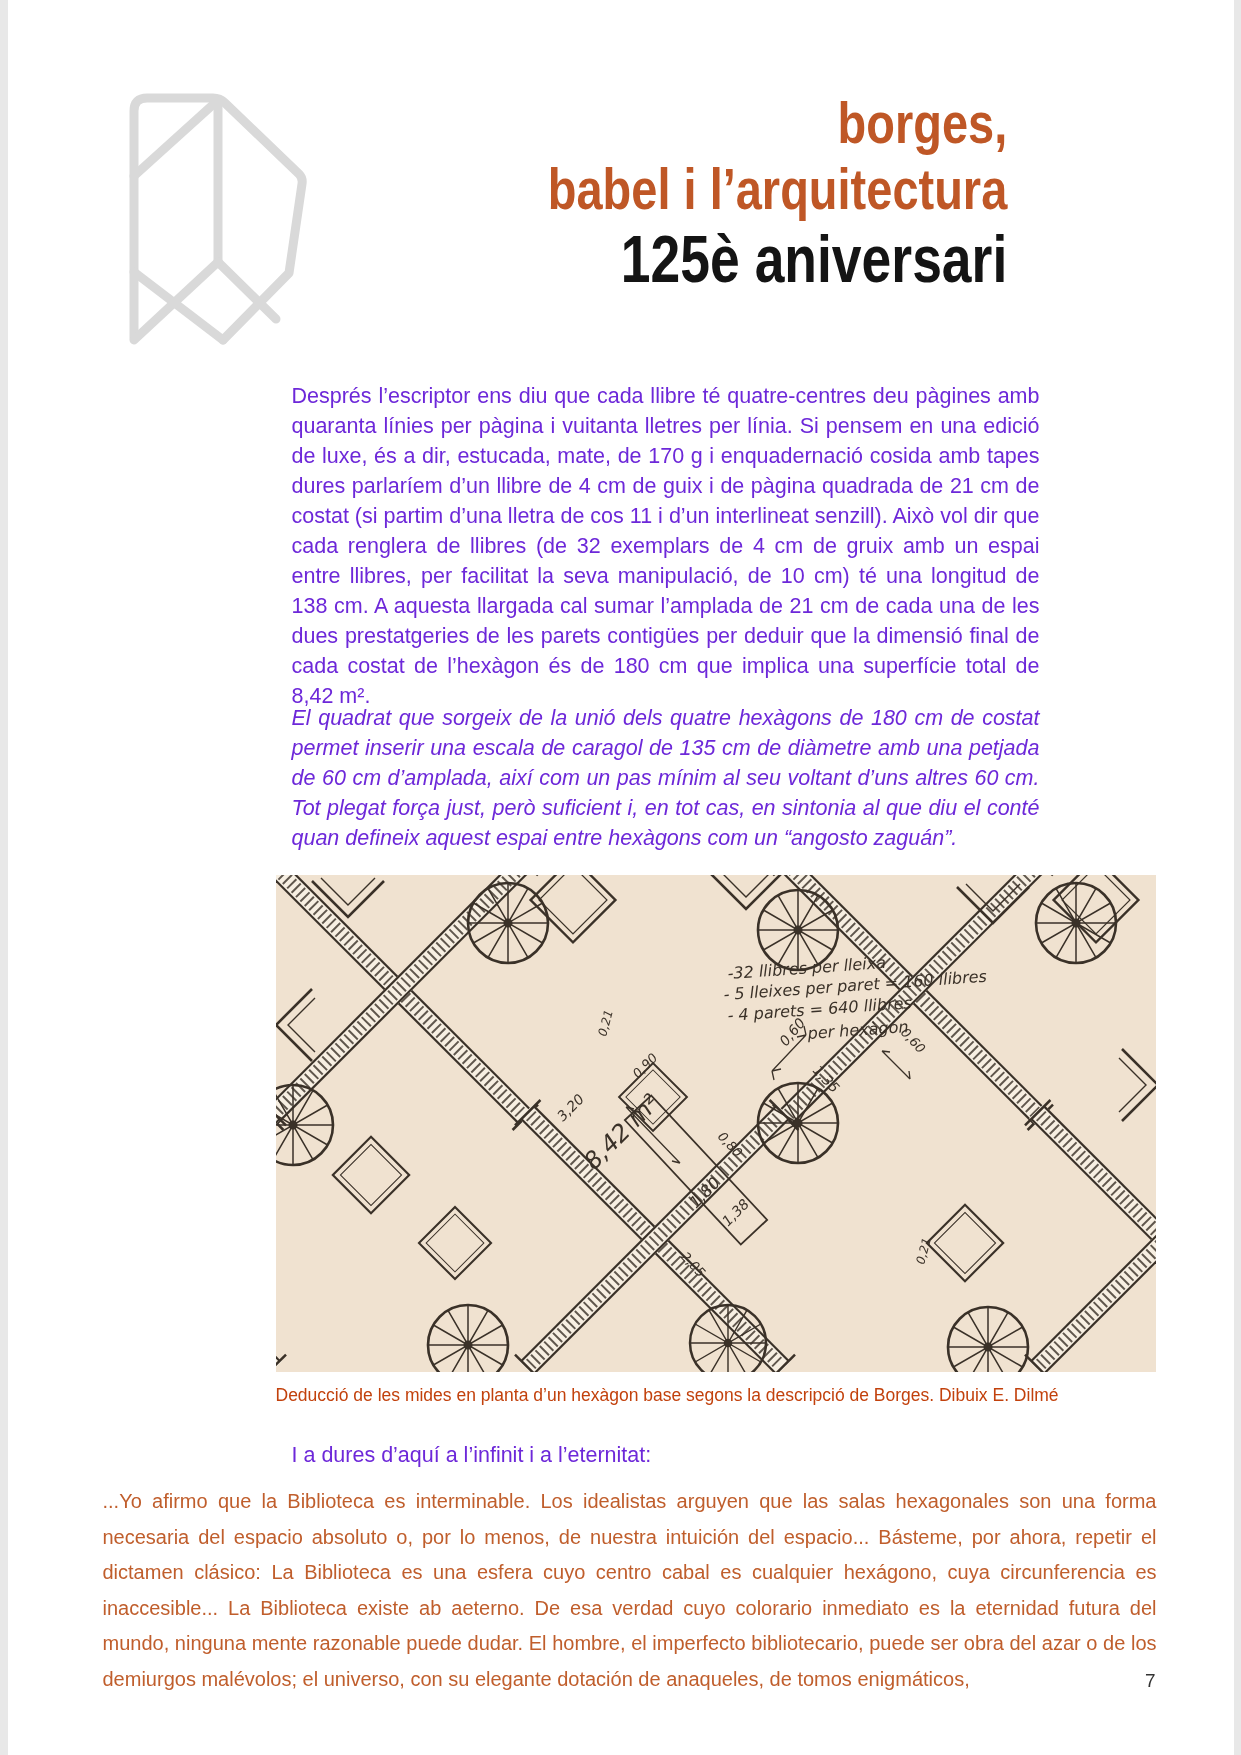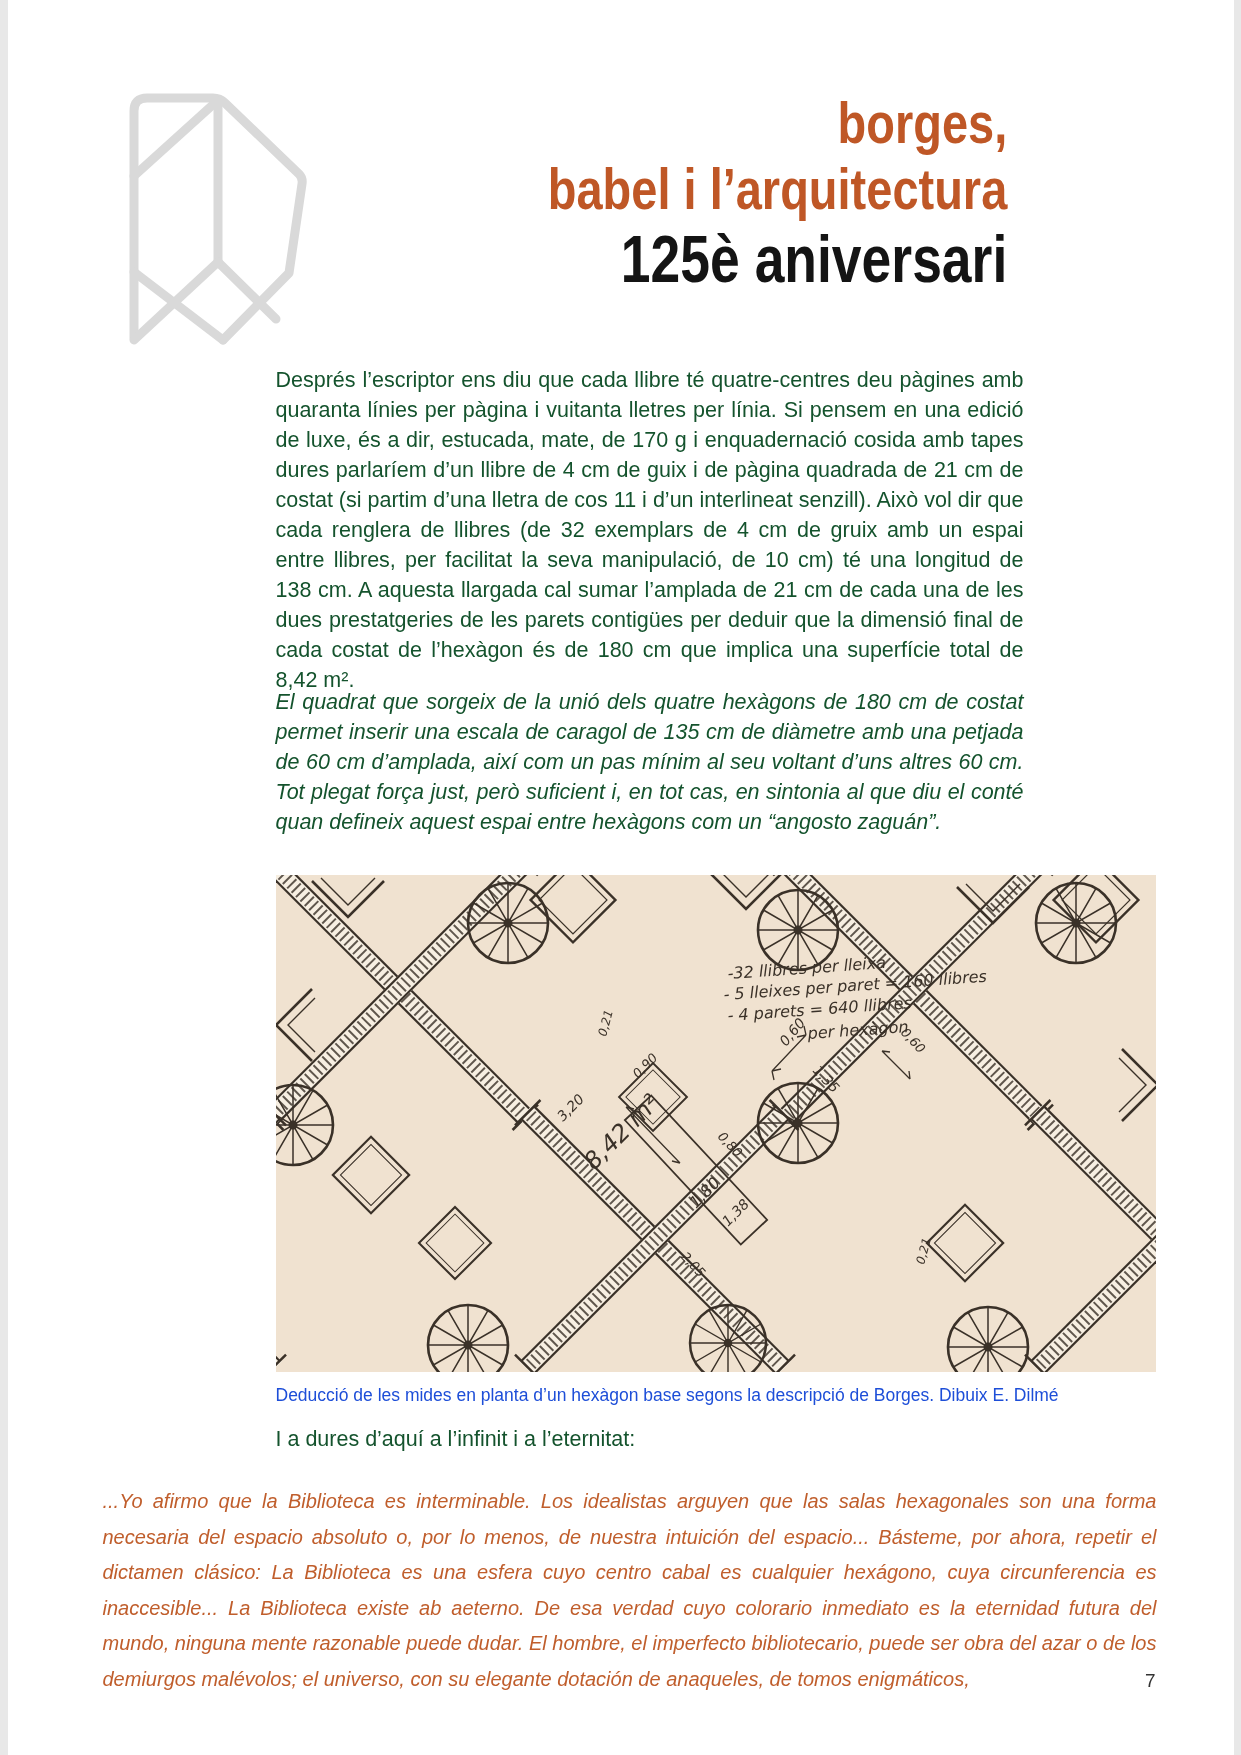--- a/index.html
+++ b/index.html
@@ -9,37 +9,37 @@
   
   .logo{position:absolute;left:108px;top:84px;width:196px;height:264px;}
 
   
   .titleblock{position:absolute;right:226px;top:90px;text-align:right;white-space:nowrap;
               transform:scaleX(.81);transform-origin:100% 0;}
   .t-orange{font-size:58px;font-weight:bold;color:#bf5726;line-height:66px;}
   .t-black{font-size:66px;font-weight:bold;color:#141414;line-height:74px;}
 
   
-  .body{position:absolute;left:268px;width:748px;margin:0;
-        font-size:21.5px;line-height:30px;color:#14532d;text-align:justify;}
+  .body{position:absolute;left:268px;width:748px;margin:16px;
+        font-size:21.5px;line-height:30px;color:#6d28d9;text-align:justify;}
   .p1{top:365px;}
   .p2{top:687px;font-style:italic;}
   .leadin{top:1424px;text-align:left;}
 
   
   figure.plan{position:absolute;left:268px;top:875px;width:880px;height:497px;margin:0;}
   svg.sketch{display:block;width:100%;height:100%;background:#f0e2d0;}
   .ink{stroke:#3a3128;fill:none;}
   .hand{font-family:"DejaVu Sans",sans-serif;font-style:italic;fill:#3a3128;}
 
   .caption{position:absolute;left:268px;top:1384px;width:880px;
-           font-size:17.5px;line-height:22px;color:#1d4ed8;}
+           font-size:17.5px;line-height:22px;color:#c2410c;}
 
   .quote{position:absolute;left:95px;top:1484px;width:1054px;margin:0;
-         font-style:italic;font-size:20px;line-height:35.5px;color:#c05e2c;text-align:justify;}
+         font-size:20px;line-height:35.5px;color:#c05e2c;text-align:justify;}
 
   .pageno{position:absolute;left:1080px;top:1670px;width:68px;text-align:right;
           font-size:19px;color:#333333;}
 </style>
 </head>
 <body>
 
 <div class="page">
 
   <svg class="logo" viewBox="0 0 196 264">

